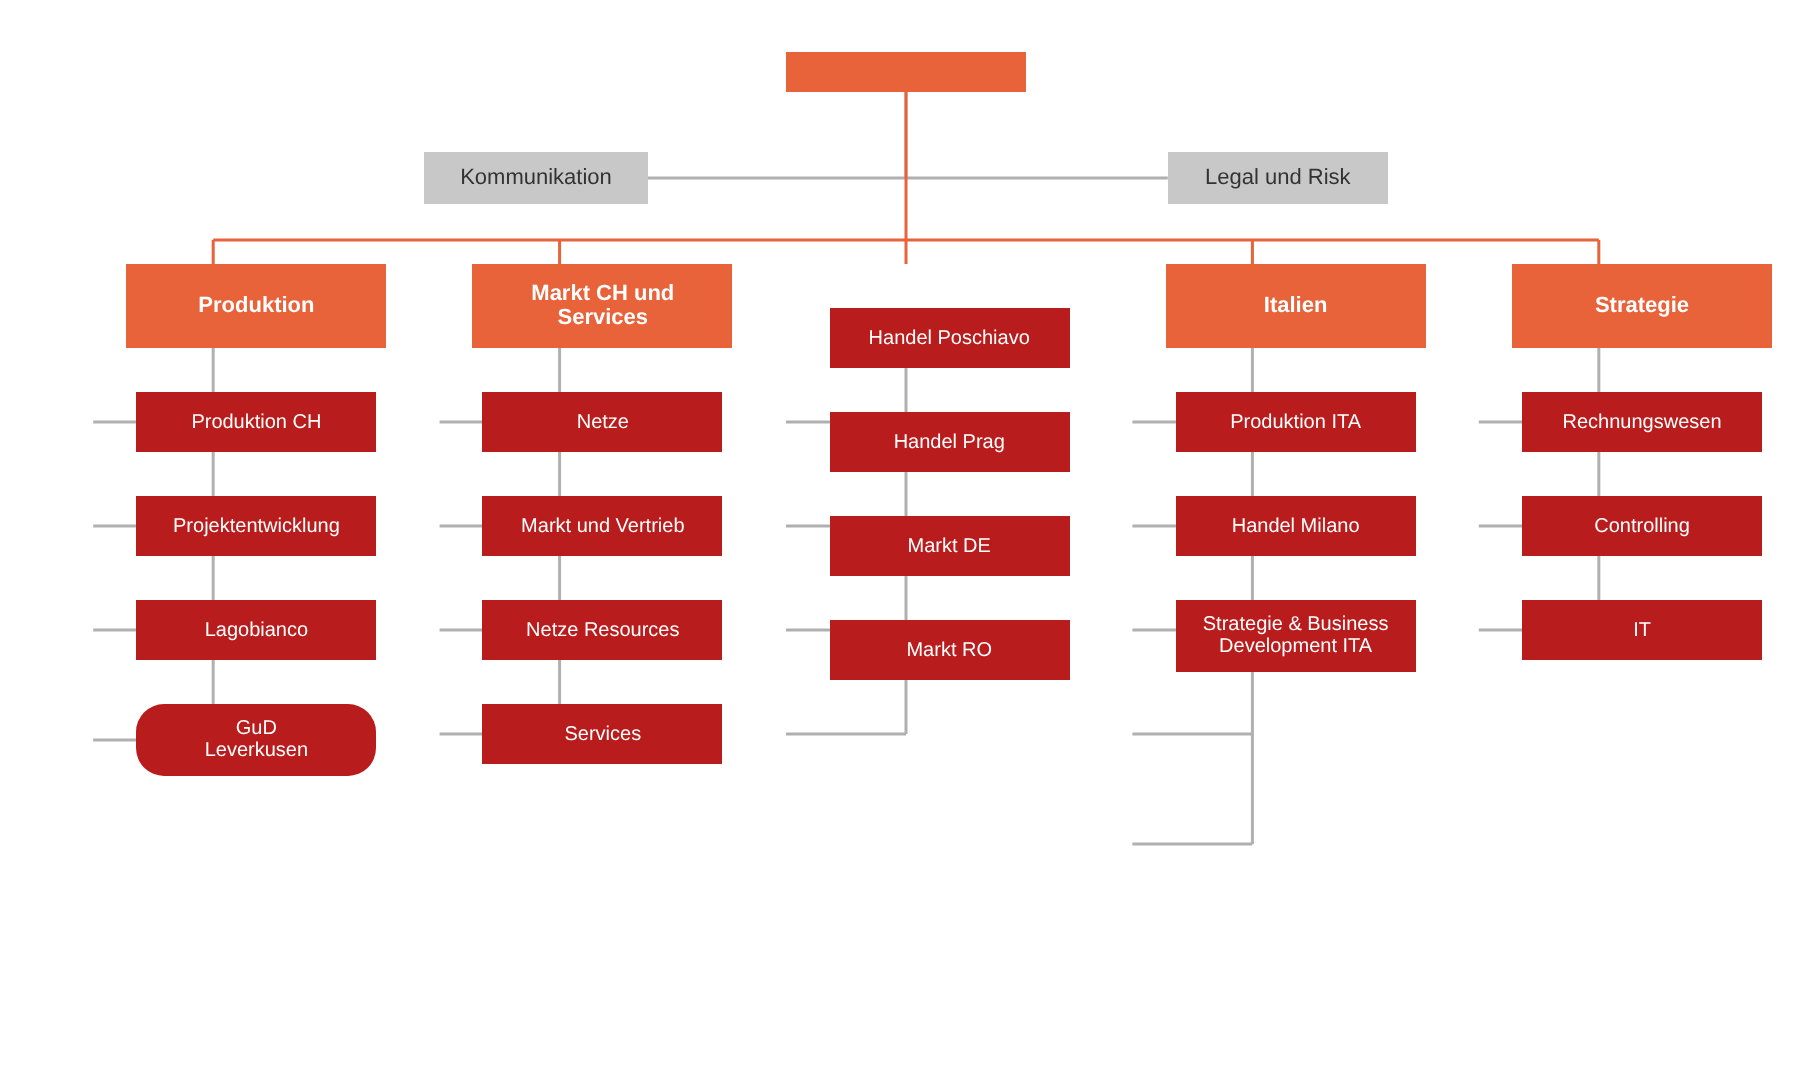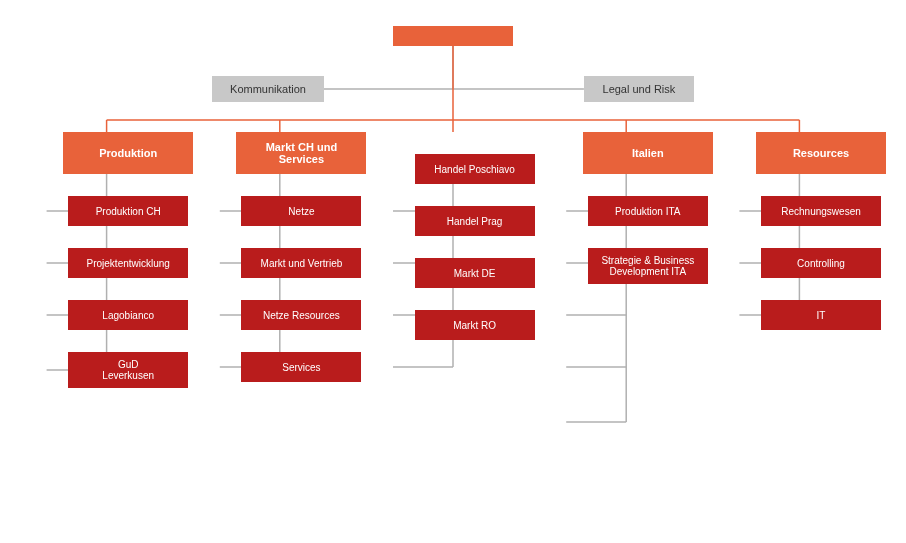--- a/index.html
+++ b/index.html
@@ -160,21 +160,21 @@
     </div>
 
     <div class="columns-section" style="margin-top: 30px; position:relative; z-index:2;" id="columns-row">
 
       <div class="column">
         <div class="col-header" id="col1-header">Produktion</div>
         <div class="col-items">
           <div class="sub-item">Produktion CH</div>
           <div class="sub-item">Projektentwicklung</div>
           <div class="sub-item">Lagobianco</div>
-          <div class="sub-item" style="white-space:pre-line;">GuD
+          <div class="sub-item" style="white-space:pre-line;border-radius:14px;">GuD
 Leverkusen</div>
         </div>
       </div>
 
       <div class="column">
         <div class="col-header" id="col2-header" style="white-space:pre-line;">Markt CH und
 Services</div>
         <div class="col-items">
           <div class="sub-item">Netze</div>
           <div class="sub-item">Markt und Vertrieb</div>
@@ -189,27 +189,28 @@
           <div class="sub-item">Handel Prag</div>
           <div class="sub-item">Markt DE</div>
           <div class="sub-item">Markt RO</div>
         </div>
       </div>
 
       <div class="column">
         <div class="col-header" id="col4-header">Italien</div>
         <div class="col-items">
           <div class="sub-item">Produktion ITA</div>
+          <div class="sub-item">Handel Milano</div>
           <div class="sub-item" style="white-space:pre-line;">Strategie &amp; Business
 Development ITA</div>
         </div>
       </div>
 
       <div class="column">
-        <div class="col-header" id="col5-header">Resources</div>
+        <div class="col-header" id="col5-header">Strategie</div>
         <div class="col-items">
           <div class="sub-item">Rechnungswesen</div>
           <div class="sub-item">Controlling</div>
           <div class="sub-item">IT</div>
         </div>
       </div>
 
     </div>
   </div>
 </div>

